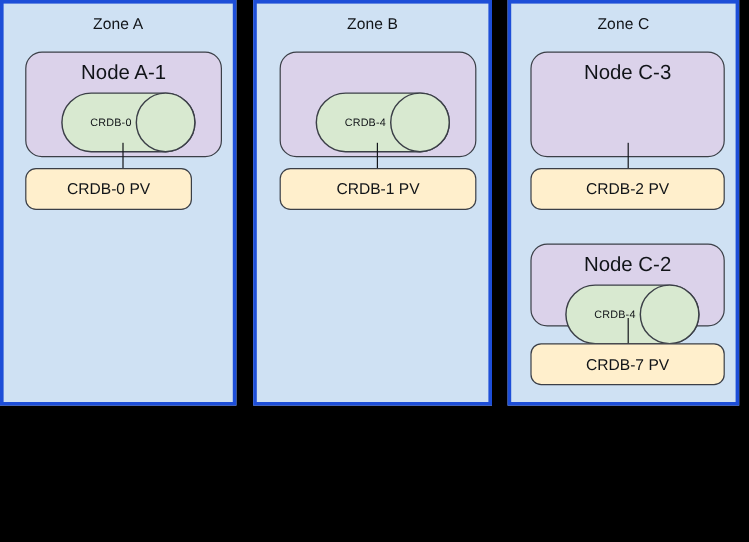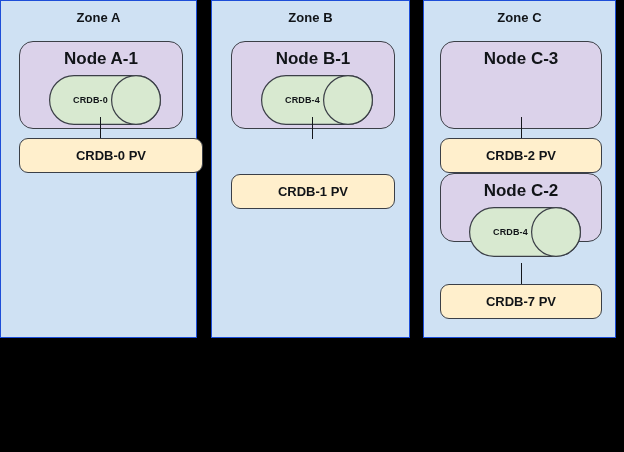--- a/index.html
+++ b/index.html
@@ -18,23 +18,22 @@
     position: relative;
     width: 624px;
     height: 452px;
     background: #000000;
   }
 
   
   .zone {
     position: absolute;
     background: #cfe1f3;
-    border: 1px solid #1d4ed8;
+    border: 3px solid #1d4ed8;
     box-sizing: border-box;
-    font-weight: bold;
   }
   .zone-title {
     position: absolute;
     top: 9px;
     left: 0;
     right: 0;
     text-align: center;
     font-size: 13px;
     color: #111418;
     line-height: 16px;
@@ -122,63 +121,62 @@
         <svg width="112" height="50" viewBox="0 0 112 50">
           <path d="M 25 0.6 L 87 0.6 A 24.4 24.4 0 0 1 87 49.4 L 25 49.4 A 24.4 24.4 0 0 1 25 0.6 Z" fill="#d8e9d0" stroke="#3b3f47" stroke-width="1.2"></path>
           <ellipse cx="87" cy="25" rx="24.4" ry="24.4" fill="#d8e9d0" stroke="#3b3f47" stroke-width="1.2"></ellipse>
         </svg>
         <div class="cyl-label">CRDB-0</div>
       </div>
     </div>
 
     <div class="connector" style="left:99px; top:116px; height:22px;"></div>
 
-    <div class="pv" style="left:18px; top:137px; width:184px; height:35px;">
+    <div class="pv" style="left:18px; top:137px; width:139px; height:35px;">
       <span class="pv-label">CRDB-0 PV</span>
     </div>
   </div>
 
   <div class="zone" style="left:211px; top:0px; width:199px; height:338px;padding-left:15px;">
     <div class="zone-title">Zone B</div>
 
     <div class="node" style="left:19px; top:40px; width:164px; height:88px;">
-      <div class="node-title">Node B-1</div>
 
       <div class="cyl" style="left:29px; top:33px; width:112px; height:50px;">
         <svg width="112" height="50" viewBox="0 0 112 50">
           <path d="M 25 0.6 L 87 0.6 A 24.4 24.4 0 0 1 87 49.4 L 25 49.4 A 24.4 24.4 0 0 1 25 0.6 Z" fill="#d8e9d0" stroke="#3b3f47" stroke-width="1.2"></path>
           <ellipse cx="87" cy="25" rx="24.4" ry="24.4" fill="#d8e9d0" stroke="#3b3f47" stroke-width="1.2"></ellipse>
         </svg>
         <div class="cyl-label">CRDB-4</div>
       </div>
     </div>
 
     <div class="connector" style="left:100px; top:116px; height:22px;"></div>
 
-    <div class="pv" style="left:19px; top:137px; width:164px; height:35px;margin-top:36px;">
+    <div class="pv" style="left:19px; top:137px; width:164px; height:35px;">
       <span class="pv-label">CRDB-1 PV</span>
     </div>
 
   </div>
 
   <div class="zone" style="left:423px; top:0px; width:193px; height:338px;">
     <div class="zone-title">Zone C</div>
 
     <div class="node" style="left:16px; top:40px; width:162px; height:88px;">
       <div class="node-title">Node C-3</div>
 
     </div>
 
     <div class="connector" style="left:97px; top:116px; height:22px;"></div>
 
     <div class="pv" style="left:16px; top:137px; width:162px; height:35px;">
       <span class="pv-label">CRDB-2 PV</span>
     </div>
 
-    <div class="node" style="left:16px; top:172px; width:162px; height:69px;padding-left:16px;">
+    <div class="node" style="left:16px; top:200px; width:162px; height:69px;padding-left:16px;">
       <div class="node-title">Node C-2</div>
 
       <div class="cyl" style="left:28px; top:33px; width:112px; height:50px;">
         <svg width="112" height="50" viewBox="0 0 112 50">
           <path d="M 25 0.6 L 87 0.6 A 24.4 24.4 0 0 1 87 49.4 L 25 49.4 A 24.4 24.4 0 0 1 25 0.6 Z" fill="#d8e9d0" stroke="#3b3f47" stroke-width="1.2"></path>
           <ellipse cx="87" cy="25" rx="24.4" ry="24.4" fill="#d8e9d0" stroke="#3b3f47" stroke-width="1.2"></ellipse>
         </svg>
         <div class="cyl-label">CRDB-4</div>
       </div>
     </div>

